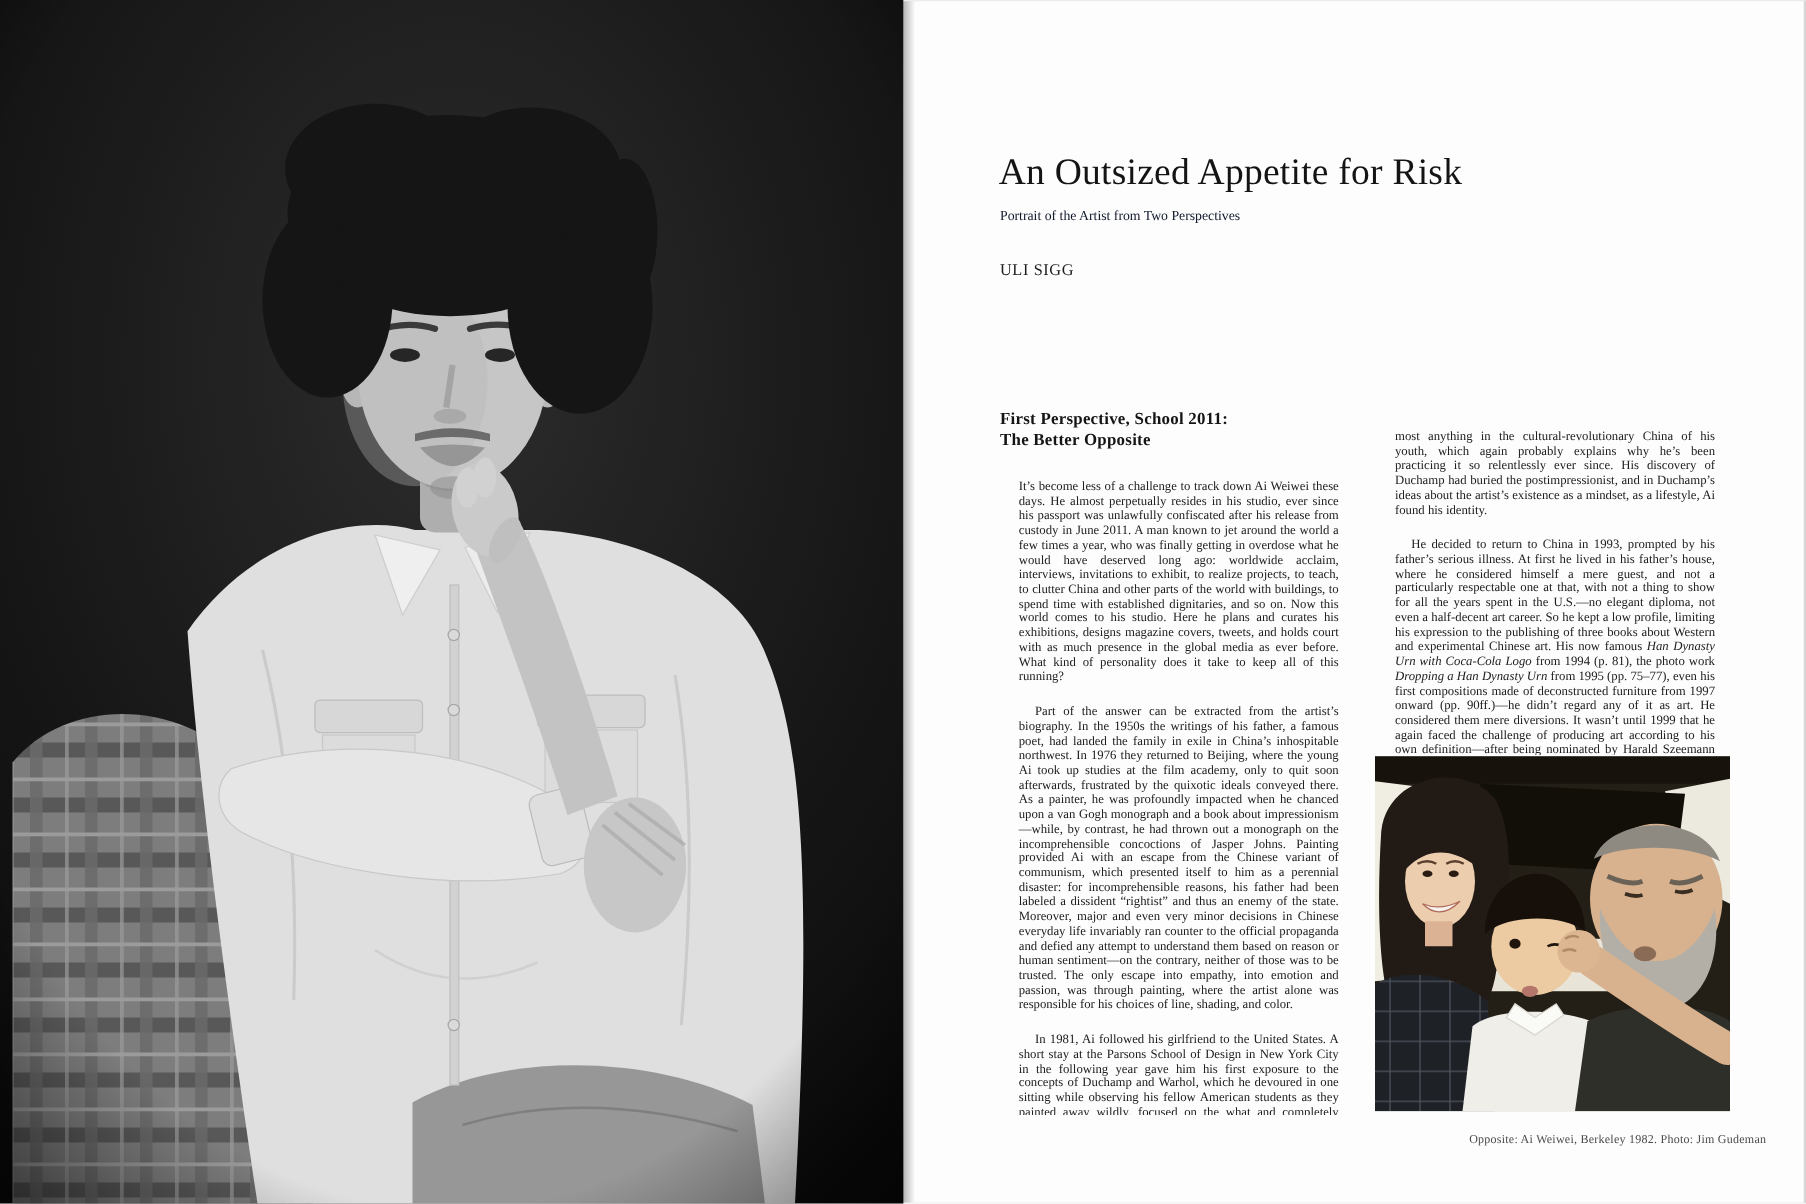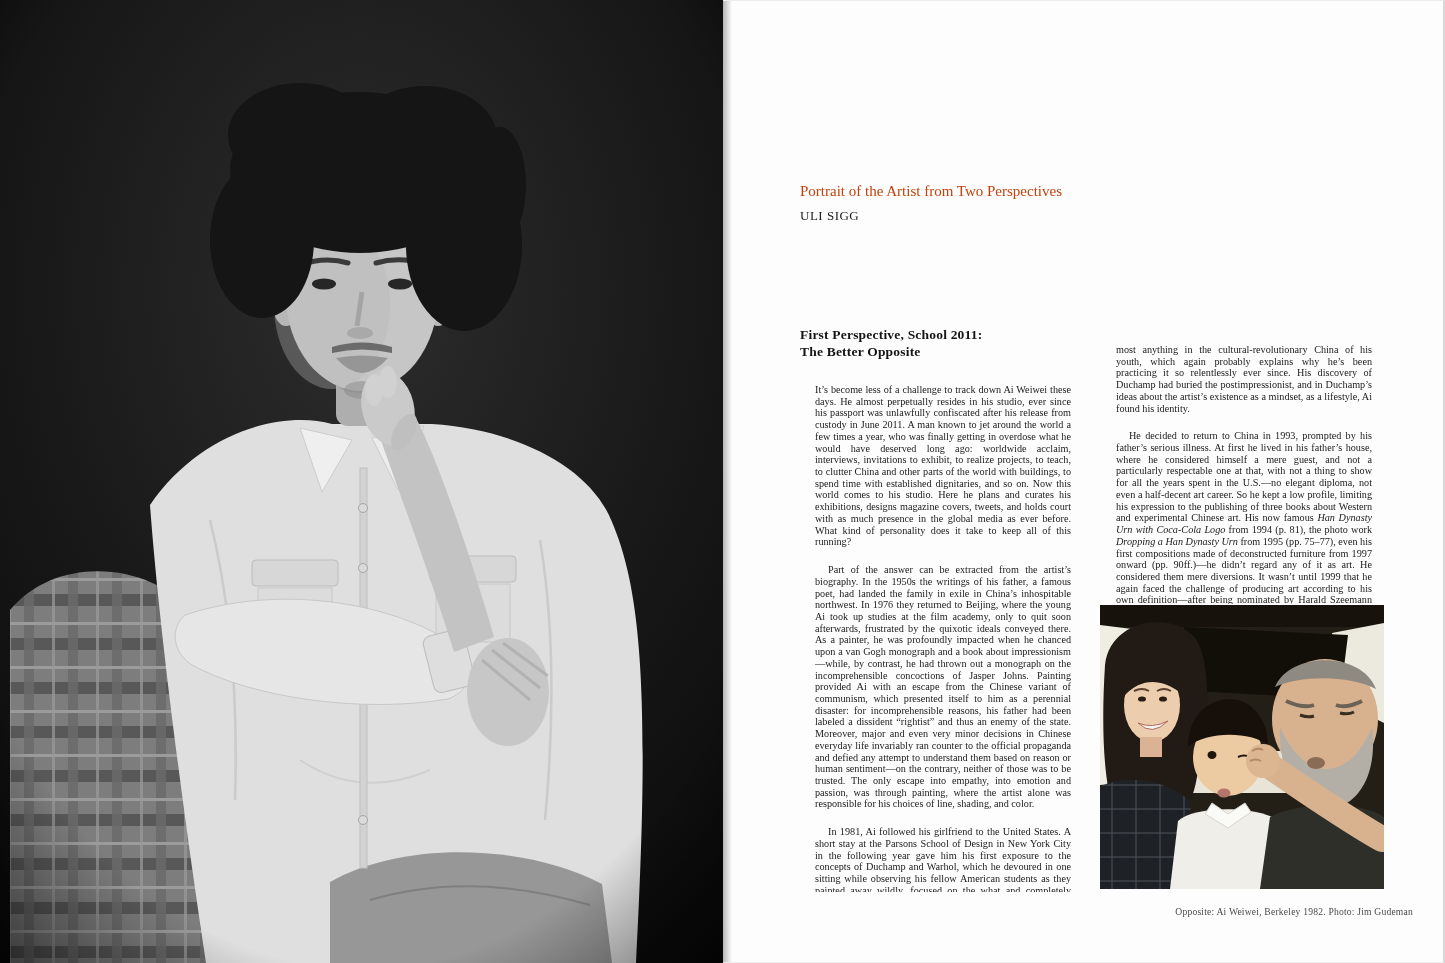--- a/index.html
+++ b/index.html
@@ -7,21 +7,21 @@
           font-family:"Liberation Serif", serif;color:#1f1f1f;}
   
   .photo-left{position:absolute;left:0;top:0;width:723px;height:963px;overflow:hidden;}
   .photo-left svg{display:block;width:100%;height:100%;}
   
   .page-right{position:absolute;left:723px;top:0;width:722px;height:963px;background:#fdfdfd;
               box-sizing:border-box;border-right:2px solid #d7d7d7;border-top:1px solid #ececec;border-bottom:1px solid #ececec;}
   .page-right::before{content:"";position:absolute;left:0;top:0;bottom:0;width:9px;
               background:linear-gradient(90deg,rgba(0,0,0,.28),rgba(0,0,0,0));}
   .title{position:absolute;left:76px;top:120px;font-size:30px;color:#141414;letter-spacing:.2px;white-space:nowrap;}
-  .subtitle{position:absolute;left:77px;top:182px;font-size:15px;color:#c2410c;white-space:nowrap;}
+  .subtitle{position:absolute;left:77px;top:166px;font-size:11px;color:#0f172a;white-space:nowrap;}
   .author{position:absolute;left:77px;top:207px;font-size:13px;letter-spacing:.5px;color:#1c1c1c;}
   .section-heading{position:absolute;left:77px;top:325px;font-size:13.5px;font-weight:bold;
                    line-height:17px;color:#141414;letter-spacing:.2px;}
   .col{position:absolute;width:288px;font-size:10.2px;line-height:11.72px;text-align:justify;
        color:#202020;overflow:hidden;}
   .col p{margin:16px;}
   .col p.indent{text-indent:13px;}
   .col-left{left:76px;top:367px;height:524px;}
   .col-right{left:377px;top:327px;height:276px;}
   .family-photo{position:absolute;left:377px;top:604px;width:284px;height:284px;}
@@ -117,20 +117,21 @@
       <path d="M378,432 C392,472 432,580 454,652 L494,637 C472,560 438,460 416,418 Z" fill="#c3c3c3"></path>
       <ellipse cx="388" cy="408" rx="26" ry="38" transform="rotate(-14 388 408)" fill="#cacaca"></ellipse>
       <ellipse cx="374" cy="390" rx="9" ry="16" fill="#d1d1d1"></ellipse>
       <ellipse cx="388" cy="382" rx="9" ry="16" fill="#d1d1d1"></ellipse>
       <ellipse cx="404" cy="432" rx="10" ry="20" transform="rotate(28 404 432)" fill="#bfbfbf"></ellipse>
       <rect width="723" height="963" fill="url(#vig)"></rect>
     </svg>
   </div>
 
   <div class="page-right">
+    <h1 class="title" style="font-weight:normal;margin:0;">An Outsized Appetite for Risk</h1>
     <div class="subtitle">Portrait of the Artist from Two Perspectives</div>
     <div class="author">ULI SIGG</div>
 
     <div class="section-heading">
       <div>First Perspective, School 2011:</div>
       <div>The Better Opposite</div>
     </div>
 
     <div class="col col-left">
       <p>It’s become less of a challenge to track down Ai Weiwei these days. He almost perpetually resides in his studio, ever since his passport was unlawfully confiscated after his release from custody in June 2011. A man known to jet around the world a few times a year, who was finally getting in overdose what he would have deserved long ago: worldwide acclaim, interviews, invitations to exhibit, to realize projects, to teach, to clutter China and other parts of the world with buildings, to spend time with established dignitaries, and so on. Now this world comes to his studio. Here he plans and curates his exhibitions, designs magazine covers, tweets, and holds court with as much presence in the global media as ever before. What kind of personality does it take to keep all of this running?</p>

